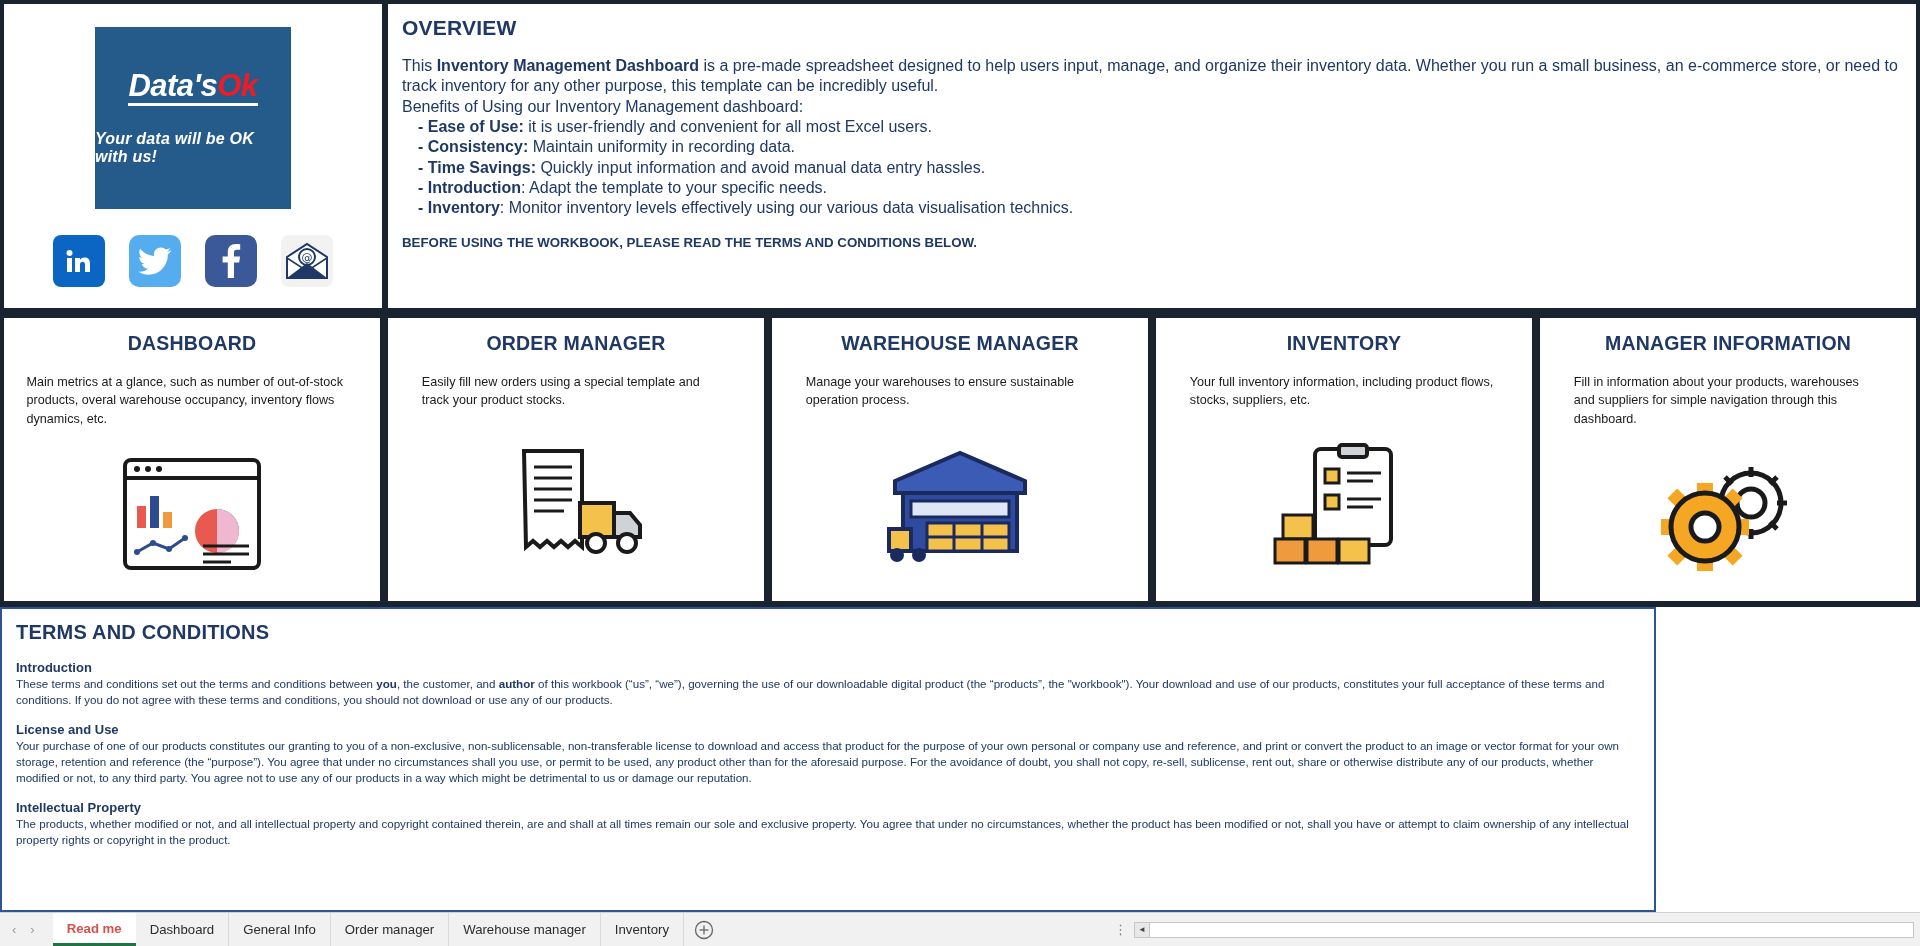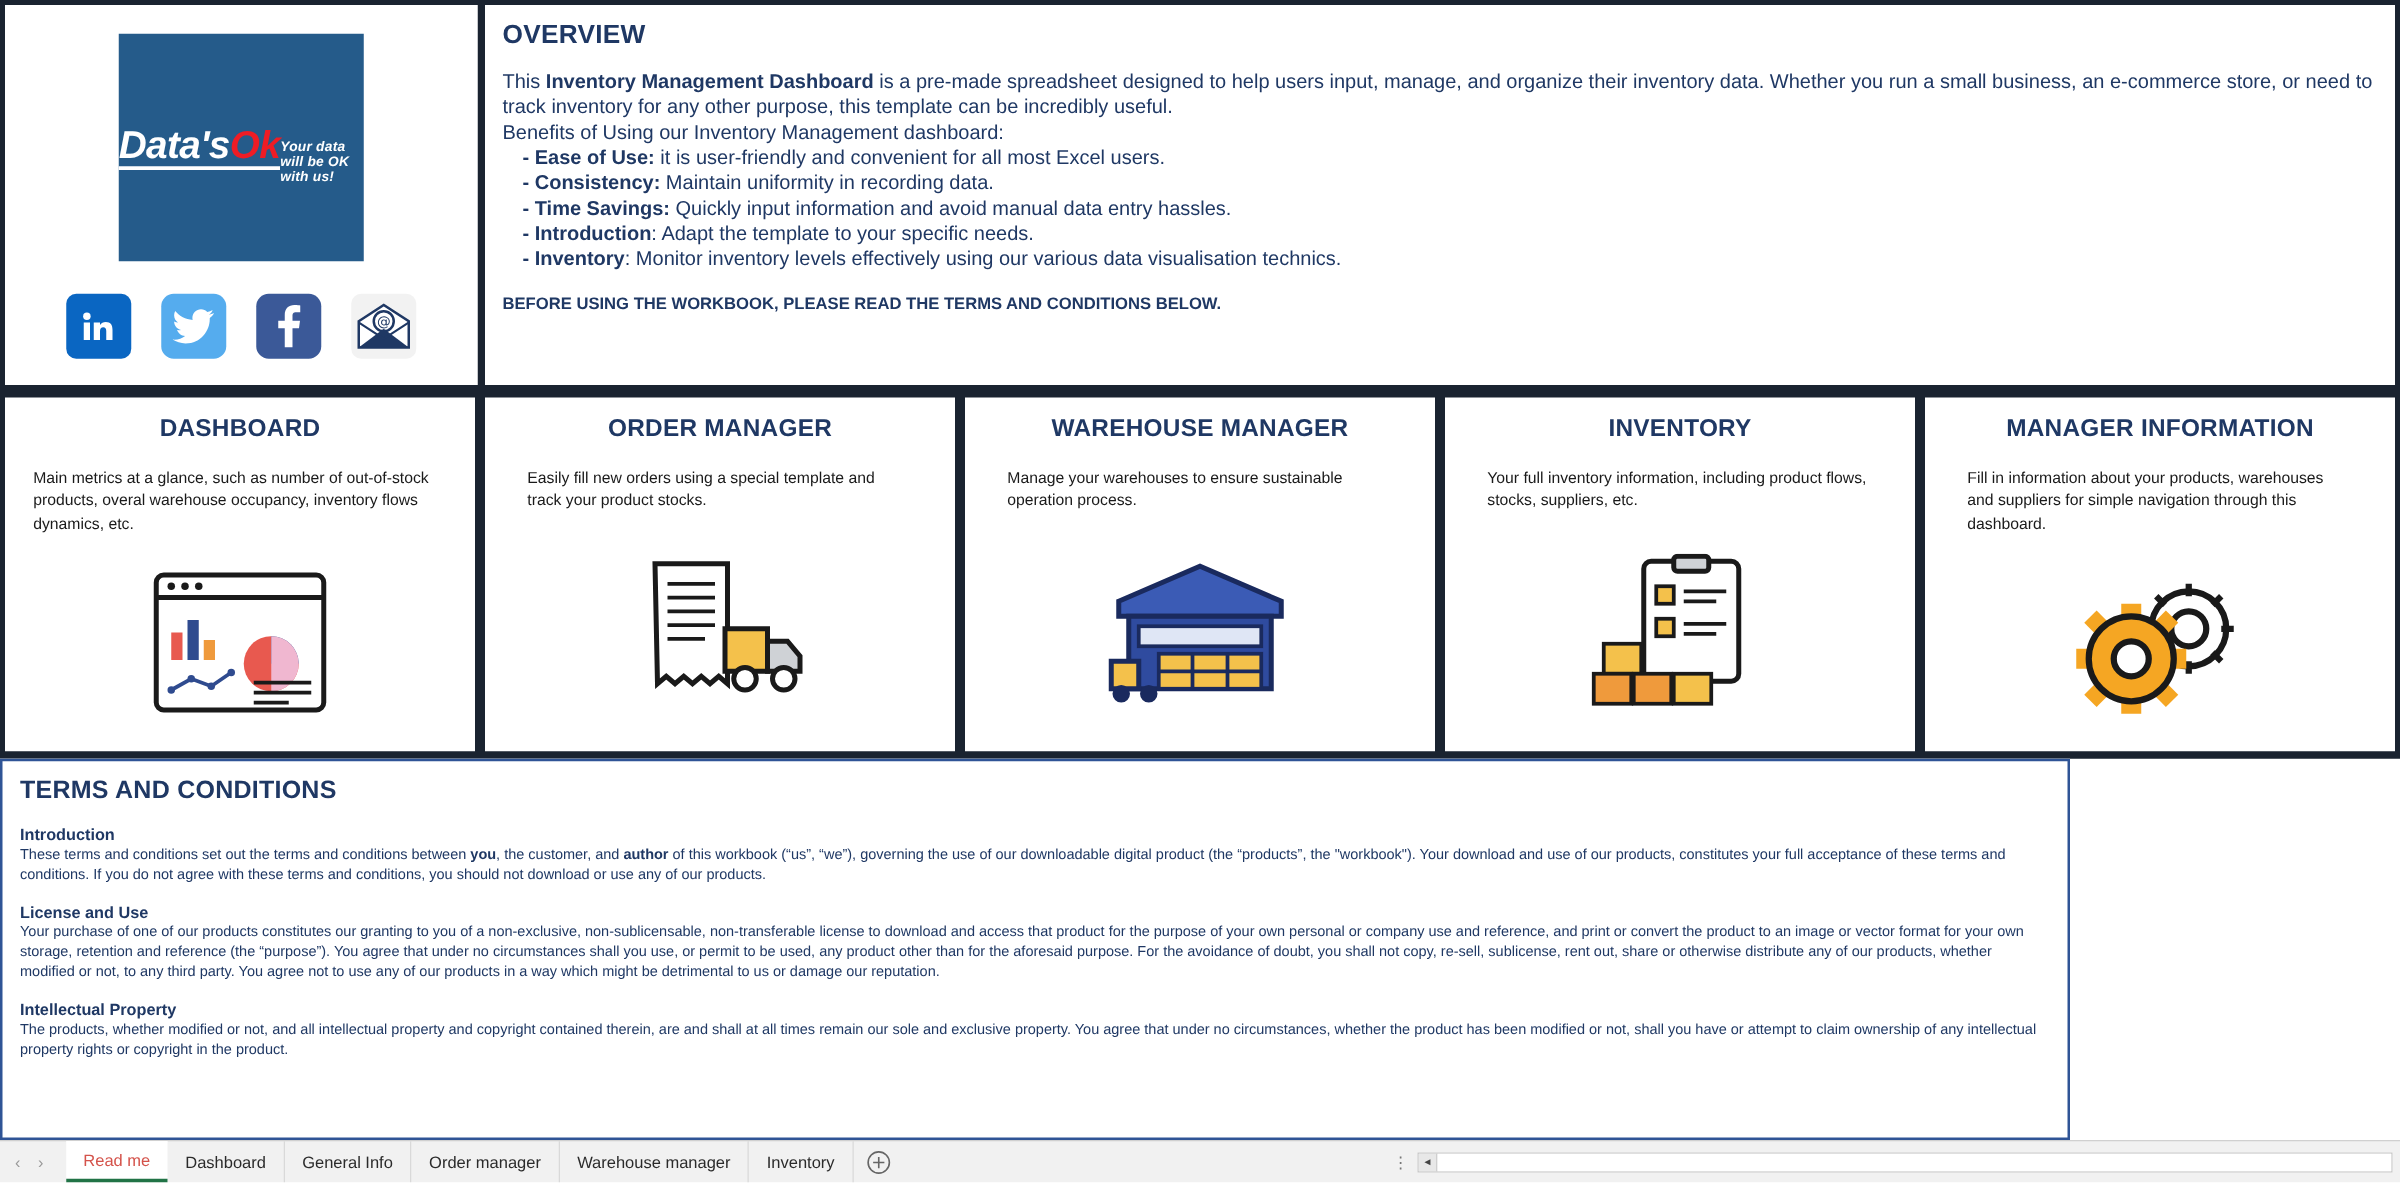--- a/index.html
+++ b/index.html
@@ -27,37 +27,37 @@
     margin: 4px 0 4px 4px;
     background: #ffffff;
     border: 1px solid #ffffff;
     display: flex; flex-direction: column;
     align-items: center;
     padding-top: 22px;
   }
   .logo-box {
     width: 196px; height: 182px;
     background: #255b8a;
-    display: flex; flex-direction: row;
+    display: flex; flex-direction: column;
     align-items: center; justify-content: center;
   }
   .logo-title {
     font-size: 31px;
     font-weight: bold;
     font-style: italic;
     color: #ffffff;
     letter-spacing: -0.5px;
     line-height: 1;
     border-bottom: 3px solid #ffffff;
     padding-bottom: 2px;
   }
   .logo-title .ok { color: #ee1c25; }
   .logo-sub {
     margin-top: 24px;
-    font-size: 11px;
+    font-size: 16px;
     font-style: italic;
     font-weight: bold;
     color: #ffffff;
     letter-spacing: 0.2px;
   }
   .social-row {
     margin-top: 26px;
     display: flex;
     gap: 24px;
     align-items: center;
@@ -183,21 +183,21 @@
     padding: 0 14px;
     font-size: 13.2px;
     color: #2b2b2b;
     border-right: 1px solid #d9d9d9;
     cursor: pointer;
     white-space: nowrap;
   }
   .sheet-tab.active {
     background: #ffffff;
     color: #d4524a;
-    font-weight: normal;
+    font-weight: bold;
     border-right: none;
     border-bottom: 3px solid #217346;
     border-top: 1px solid #ffffff;
   }
   .add-sheet {
     width: 40px; display: flex; align-items: center; justify-content: center;
     cursor: pointer;
   }
   .tab-right {
     margin-left: auto;

